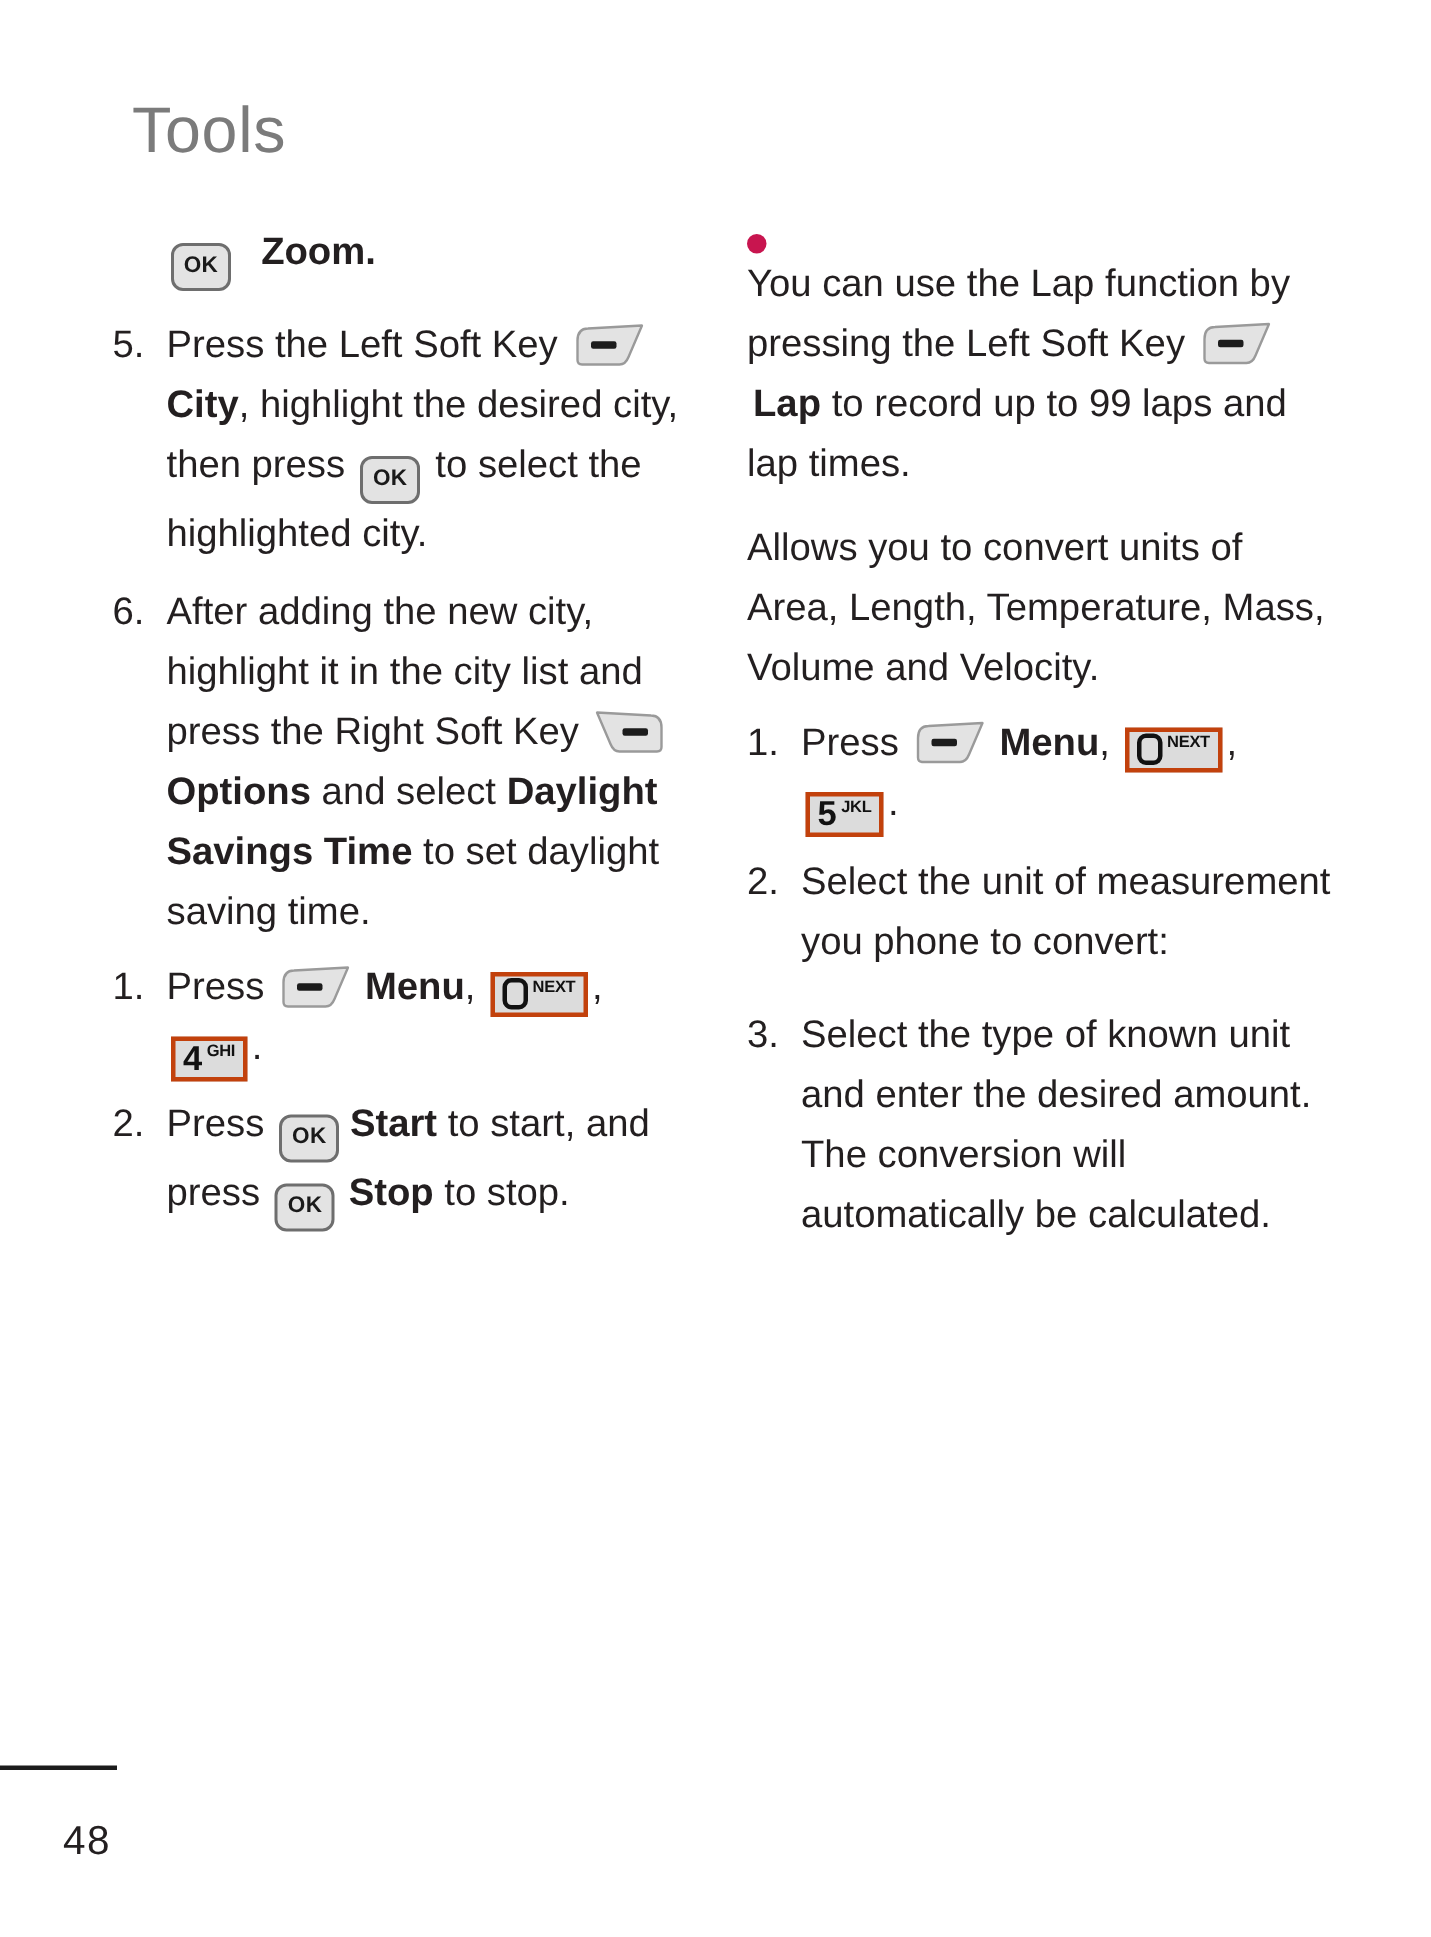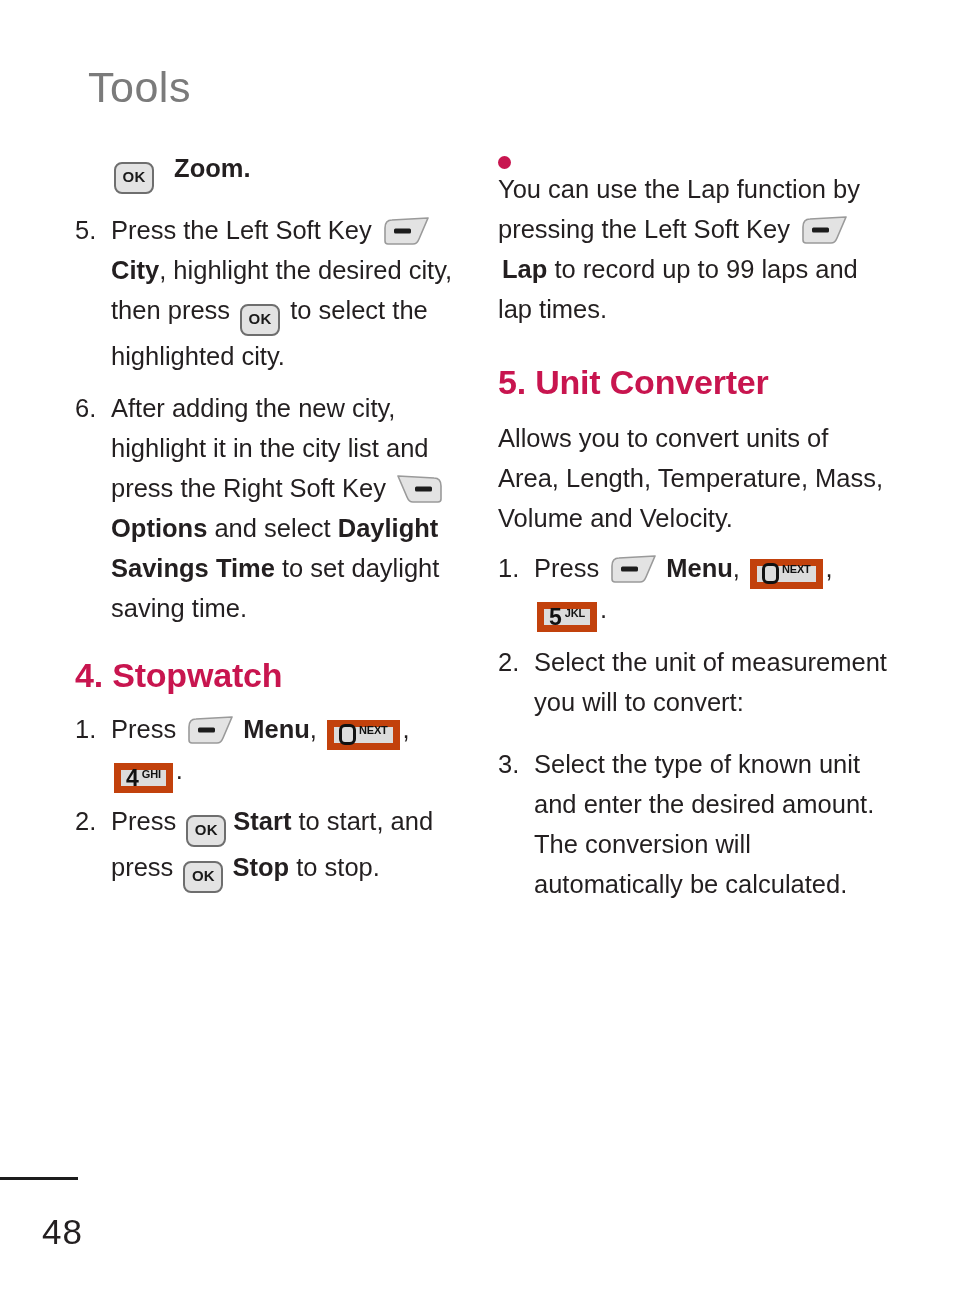--- a/index.html
+++ b/index.html
@@ -150,21 +150,21 @@
     height: 30px;
     margin: 0 4px;
     vertical-align: -7px;
   }
   .key-soft svg { display: block; }
 
   
   .key-num {
     min-width: 50px;
     height: 30px;
-    border: 7px solid #c2410c;
+    border: 3px solid #c2410c;
     background: #dcdcdc;
     display: inline-flex;
     align-items: center;
     justify-content: center;
     padding: 0 5px;
     margin: 0 3px;
     vertical-align: -7px;
     box-sizing: border-box;
   }
   .key-num .digit {
@@ -200,21 +200,21 @@
     left: 0;
     top: 1177px;
     width: 78px;
     height: 3px;
     background: #1c1c1c;
   }
   .page-number {
     position: absolute;
     left: 42px;
     top: 1212px;
-    font-size: 35px;
+    font-size: 27px;
     color: #231f20;
     letter-spacing: 1px;
   }
 </style>
 </head>
 <body>
 
 <div class="page">
 
   <div class="page-header">Tools</div>
@@ -239,21 +239,20 @@
       <div class="numitem" style="margin-top:12px;">
         <span class="num">6.</span>
         <span class="body"><span>After adding the new city, highlight it in the city list and press the Right Soft Key</span> <span class="key key-soft"><svg width="46" height="30" viewBox="0 0 46 30">
                 <g transform="translate(46,0) scale(-1,1)">
                   <path d="M9 4 Q2 4 2 12 L2 25 Q2 28 5 28 L30 28 Q34 28 36 23 L45 2 Z" fill="#e3e3e3" stroke="#9a9a9a" stroke-width="1.6" stroke-linejoin="round"></path>
                   <rect x="11" y="12.5" width="17" height="5" rx="1.5" fill="#1c1c1c"></rect>
                 </g>
               </svg></span><span class="b">Options</span><span> and select </span><span class="b">Daylight Savings Time</span><span> to set daylight saving time.</span></span>
       </div>
 
-      <div class="section-head">4. Stopwatch</div>
 
 
       <div class="numitem" style="margin-top:10px;">
         <span class="num">1.</span>
         <span class="body"><span>Press </span><span class="key key-soft"><svg width="46" height="30" viewBox="0 0 46 30">
                 <path d="M9 4 Q2 4 2 12 L2 25 Q2 28 5 28 L30 28 Q34 28 36 23 L45 2 Z" fill="#e3e3e3" stroke="#9a9a9a" stroke-width="1.6" stroke-linejoin="round"></path>
                 <rect x="11" y="12.5" width="17" height="5" rx="1.5" fill="#1c1c1c"></rect>
               </svg></span><span class="b" style="margin-left:6px;">Menu</span><span>,</span> <span class="key key-num">
               <span class="digit-zero"></span>
               <span class="sub">NEXT</span>
@@ -275,42 +274,41 @@
       <div class="bullet-item" style="margin-top:6px;flex-direction:column;">
         <span class="dot-wrap">
             <span class="bullet-dot"></span>
           </span>
         <span class="body"><span>You can use the Lap function by pressing the Left Soft Key </span><span class="key key-soft"><svg width="46" height="30" viewBox="0 0 46 30">
                 <path d="M9 4 Q2 4 2 12 L2 25 Q2 28 5 28 L30 28 Q34 28 36 23 L45 2 Z" fill="#e3e3e3" stroke="#9a9a9a" stroke-width="1.6" stroke-linejoin="round"></path>
                 <rect x="11" y="12.5" width="17" height="5" rx="1.5" fill="#1c1c1c"></rect>
               </svg></span><span class="b" style="margin-left:4px;">Lap</span><span> to record up to 99 laps and lap times.</span></span>
       </div>
 
-      <div class="section-head" style="margin-top:34px;">5. Unit Converter</div>
 
       <p class="para">Allows you to convert units of Area, Length, Temperature, Mass, Volume and Velocity.</p>
 
       <div class="numitem" style="margin-top:10px;">
         <span class="num">1.</span>
         <span class="body"><span>Press </span><span class="key key-soft"><svg width="46" height="30" viewBox="0 0 46 30">
                 <path d="M9 4 Q2 4 2 12 L2 25 Q2 28 5 28 L30 28 Q34 28 36 23 L45 2 Z" fill="#e3e3e3" stroke="#9a9a9a" stroke-width="1.6" stroke-linejoin="round"></path>
                 <rect x="11" y="12.5" width="17" height="5" rx="1.5" fill="#1c1c1c"></rect>
               </svg></span><span class="b" style="margin-left:6px;">Menu</span><span>,</span> <span class="key key-num">
               <span class="digit-zero"></span>
               <span class="sub">NEXT</span>
             </span><span>,</span><br><span class="key key-num">
               <span class="digit">5</span>
               <span class="sub">JKL</span>
             </span><span>.</span></span>
       </div>
 
       <div class="numitem" style="margin-top:10px;">
         <span class="num">2.</span>
         <span class="body">
-          <span>Select the unit of measurement you will to convert:</span>
+          <span>Select the unit of measurement you phone to convert:</span>
         </span>
       </div>
 
       <div class="numitem" style="margin-top:22px;">
         <span class="num">3.</span>
         <span class="body">Select the type of known unit and enter the desired amount. The conversion will automatically be calculated.</span>
       </div>
 
     </div>
   </div>

